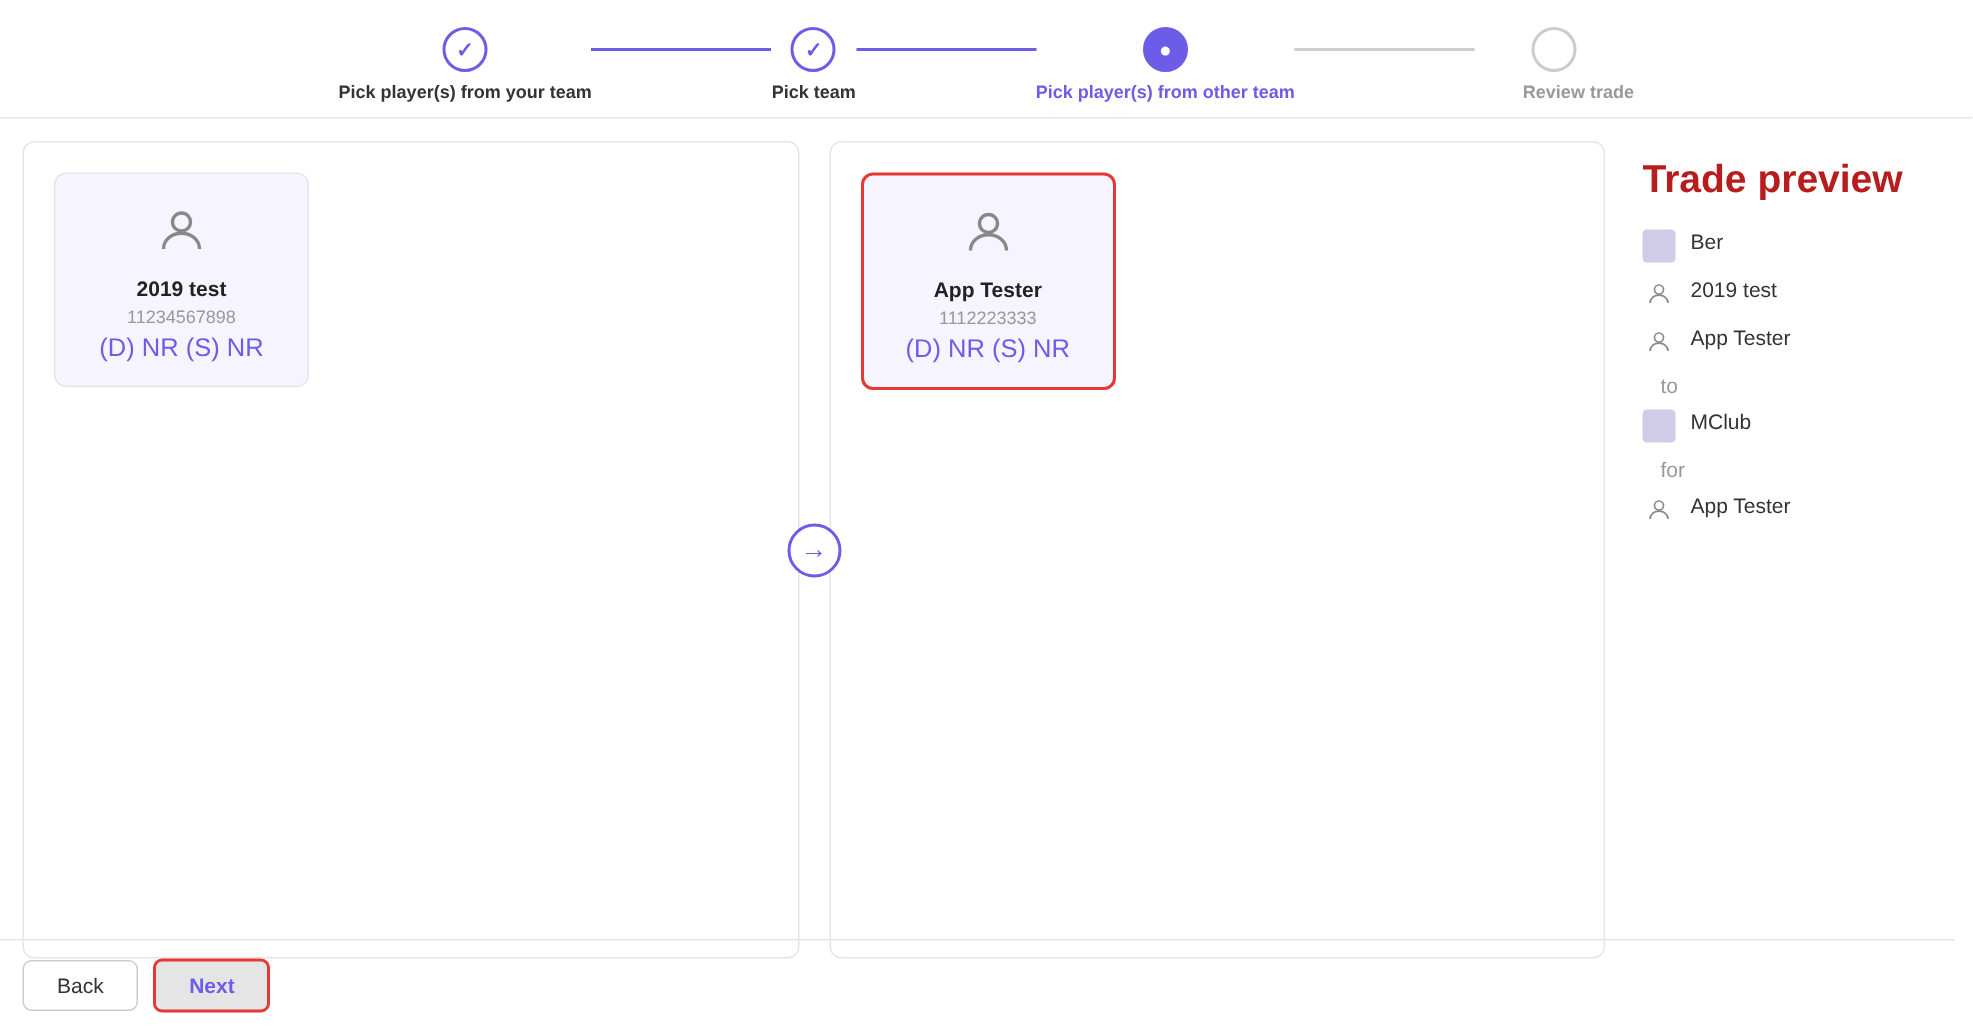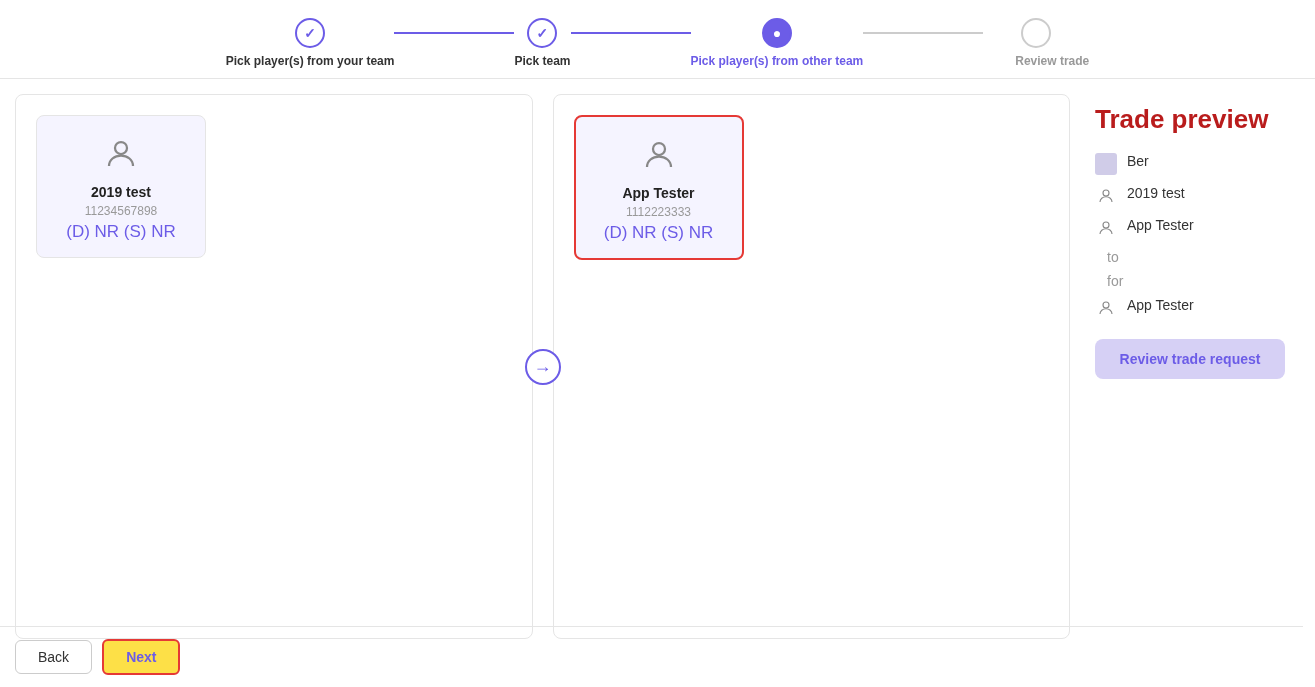--- a/index.html
+++ b/index.html
@@ -249,21 +249,21 @@
       border: 1px solid #ccc;
       background: #fff;
       border-radius: 6px;
       font-size: 14px;
       cursor: pointer;
       color: #333;
     }
     .btn-next {
       padding: 8px 22px;
       border: 2px solid #e53935;
-      background: #fde047;
+      background: #e5e5e5;
       border-radius: 6px;
       font-size: 14px;
       cursor: pointer;
       color: #6c5ce7;
       font-weight: 600;
     }
 
     
     .person-icon svg {
       width: 36px;
@@ -362,36 +362,39 @@
           <path d="M4 20c0-4 3.6-7 8-7s8 3 8 7"></path>
         </svg>
       </div>
       <div class="preview-name">App Tester</div>
     </div>
 
     
     <div class="preview-label">to</div>
 
     
+    <div class="preview-row">
+      <div class="preview-team-icon"></div>
+      <div class="preview-name">MClub</div>
+    </div>
 
     
     <div class="preview-label">for</div>
 
     
     <div class="preview-row">
       <div class="preview-icon">
         <svg viewBox="0 0 24 24" fill="none" stroke="#888" stroke-width="1.5" width="18" height="18">
           <circle cx="12" cy="8" r="4"></circle>
           <path d="M4 20c0-4 3.6-7 8-7s8 3 8 7"></path>
         </svg>
       </div>
       <div class="preview-name">App Tester</div>
     </div>
 
     
-    <button class="review-btn">Review trade request</button>
   </div>
 </div>
 
 <div class="bottom-bar">
   <button class="btn-back">Back</button>
   <button class="btn-next">Next</button>
 </div>
 
 </body></html>

